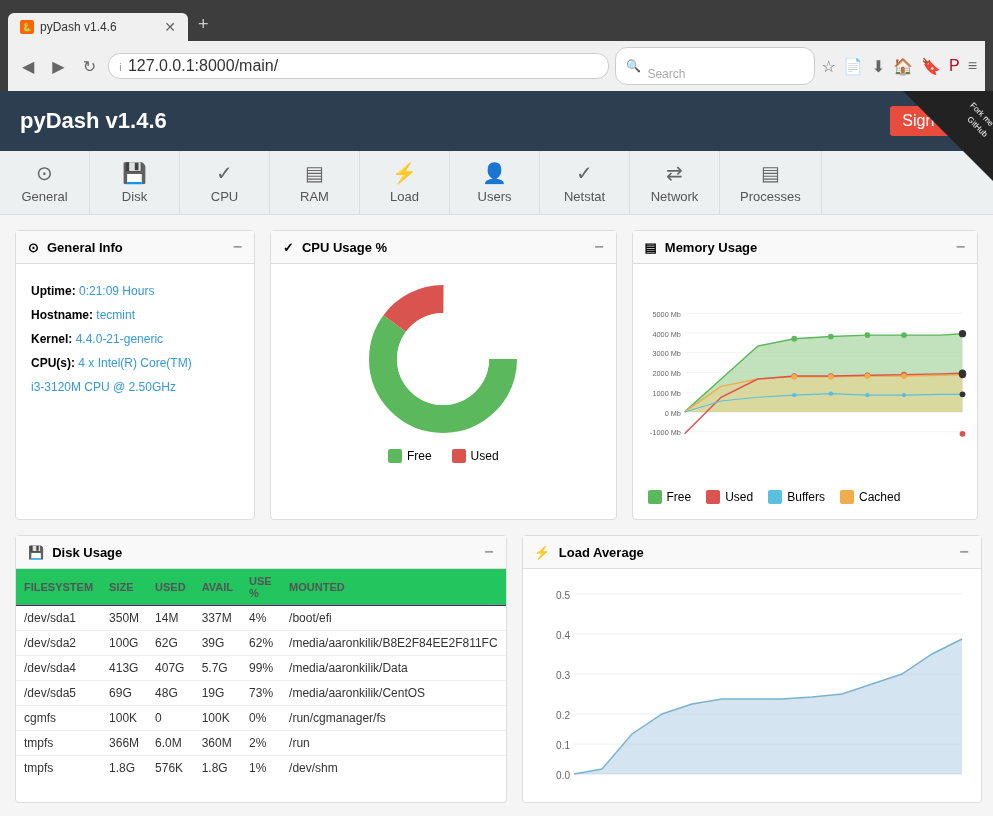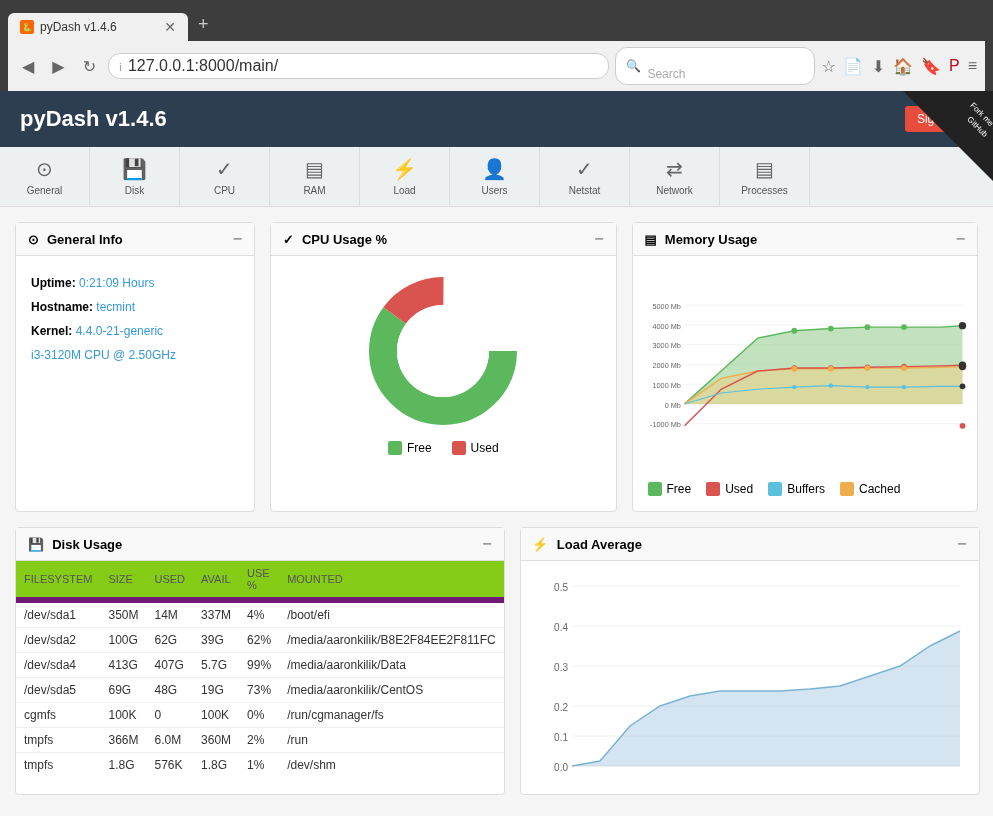--- a/index.html
+++ b/index.html
@@ -15,27 +15,27 @@
     .browser-toolbar { background: #f0f0f0; padding: 6px 8px; display: flex; align-items: center; gap: 6px; }
     .browser-nav-btn { background: none; border: none; color: #666; cursor: pointer; font-size: 16px; padding: 2px 6px; border-radius: 3px; }
     .browser-address-bar { flex: 1; display: flex; align-items: center; background: white; border: 1px solid #ccc; border-radius: 12px; padding: 3px 10px; font-size: 13px; gap: 6px; }
     .browser-address-text { flex: 1; color: #333; font-size: 16px; }
     .browser-icons { display: flex; gap: 8px; align-items: center; color: #666; font-size: 16px; }
     .browser-search { display: flex; align-items: center; background: white; border: 1px solid #ccc; border-radius: 12px; padding: 3px 10px; width: 200px; font-size: 12px; gap: 6px; color: #999; }
 
     
     .app-header { background: #2c3e50; color: white; padding: 15px 20px; display: flex; align-items: center; justify-content: space-between; }
     .app-title { font-size: 22px; font-weight: bold; }
-    .sign-out-btn { background: #e74c3c; color: white; border: none; padding: 6px 12px; cursor: pointer; font-size: 12px; border-radius: 3px; }
+    .sign-out-btn { background: #e74c3c; color: white; border: none; padding: 6px 12px; cursor: pointer; font-size: 16px; border-radius: 3px; }
 
     
     .nav-bar { background: #ecf0f1; border-bottom: 1px solid #ddd; display: flex; }
     .nav-item { display: flex; flex-direction: column; align-items: center; padding: 10px 20px; cursor: pointer; color: #555; font-size: 12px; gap: 4px; border-right: 1px solid #ddd; min-width: 90px; }
     .nav-icon { font-size: 20px; color: #666; }
-    .nav-label { font-size: 10px; color: #555; }
+    .nav-label { font-size: 13px; color: #555; }
 
     
     .main-content { padding: 15px; background: #f5f5f5; }
     .row { display: flex; gap: 15px; margin-bottom: 15px; }
 
     
     .card { background: white; border: 1px solid #ddd; border-radius: 4px; }
     .card-header { background: #f9f9f9; border-bottom: 1px solid #ddd; padding: 8px 12px; display: flex; align-items: center; justify-content: space-between; font-weight: bold; font-size: 13px; }
     .card-header-left { display: flex; align-items: center; gap: 8px; }
     .card-minimize { color: #999; cursor: pointer; font-size: 16px; line-height: 1; }
@@ -55,21 +55,21 @@
     .legend-dot { width: 14px; height: 14px; border-radius: 2px; }
 
     
     .memory-card { flex: 1; }
     .chart-area { padding: 15px; }
     .memory-legend { display: flex; gap: 15px; margin-top: 8px; font-size: 12px; }
 
     
     .disk-card { flex: 1; }
     .disk-table { width: 100%; border-collapse: collapse; font-size: 12px; }
-    .disk-table th { background: #84cc16; padding: 6px 8px; text-align: left; border-bottom: 6px solid #701a75; font-weight: normal; color: #555; font-size: 11px; }
+    .disk-table th { background: #22c55e; padding: 6px 8px; text-align: left; border-bottom: 1px solid #701a75; font-weight: bold; color: #555; font-size: 11px; }
     .disk-table td { padding: 5px 8px; border-bottom: 1px solid #eee; color: #333; }
     .disk-table tr:last-child td { border-bottom: none; }
 
     
     .load-card { width: 460px; flex-shrink: 0; }
 
     
     .app-wrapper { position: relative; overflow: hidden; width: 993px; }
   </style>
 </head>
@@ -171,20 +171,21 @@
           <div class="card-header-left">
             <span>⊙</span>
             <span>General Info</span>
           </div>
           <span class="card-minimize">−</span>
         </div>
         <div class="info-list">
           <div><span class="label">Uptime: </span><span class="value">0:21:09 Hours</span></div>
           <div><span class="label">Hostname: </span><span class="value">tecmint</span></div>
           <div><span class="label">Kernel: </span><span class="value">4.4.0-21-generic</span></div>
+          <div><span class="label">CPU(s): </span><span class="value">4 x Intel(R) Core(TM)</span></div>
           <div><span class="value">i3-3120M CPU @ 2.50GHz</span></div>
         </div>
       </div>
 
       <div class="card cpu-card">
         <div class="card-header">
           <div class="card-header-left">
             <span>✓</span>
             <span>CPU Usage %</span>
           </div>

